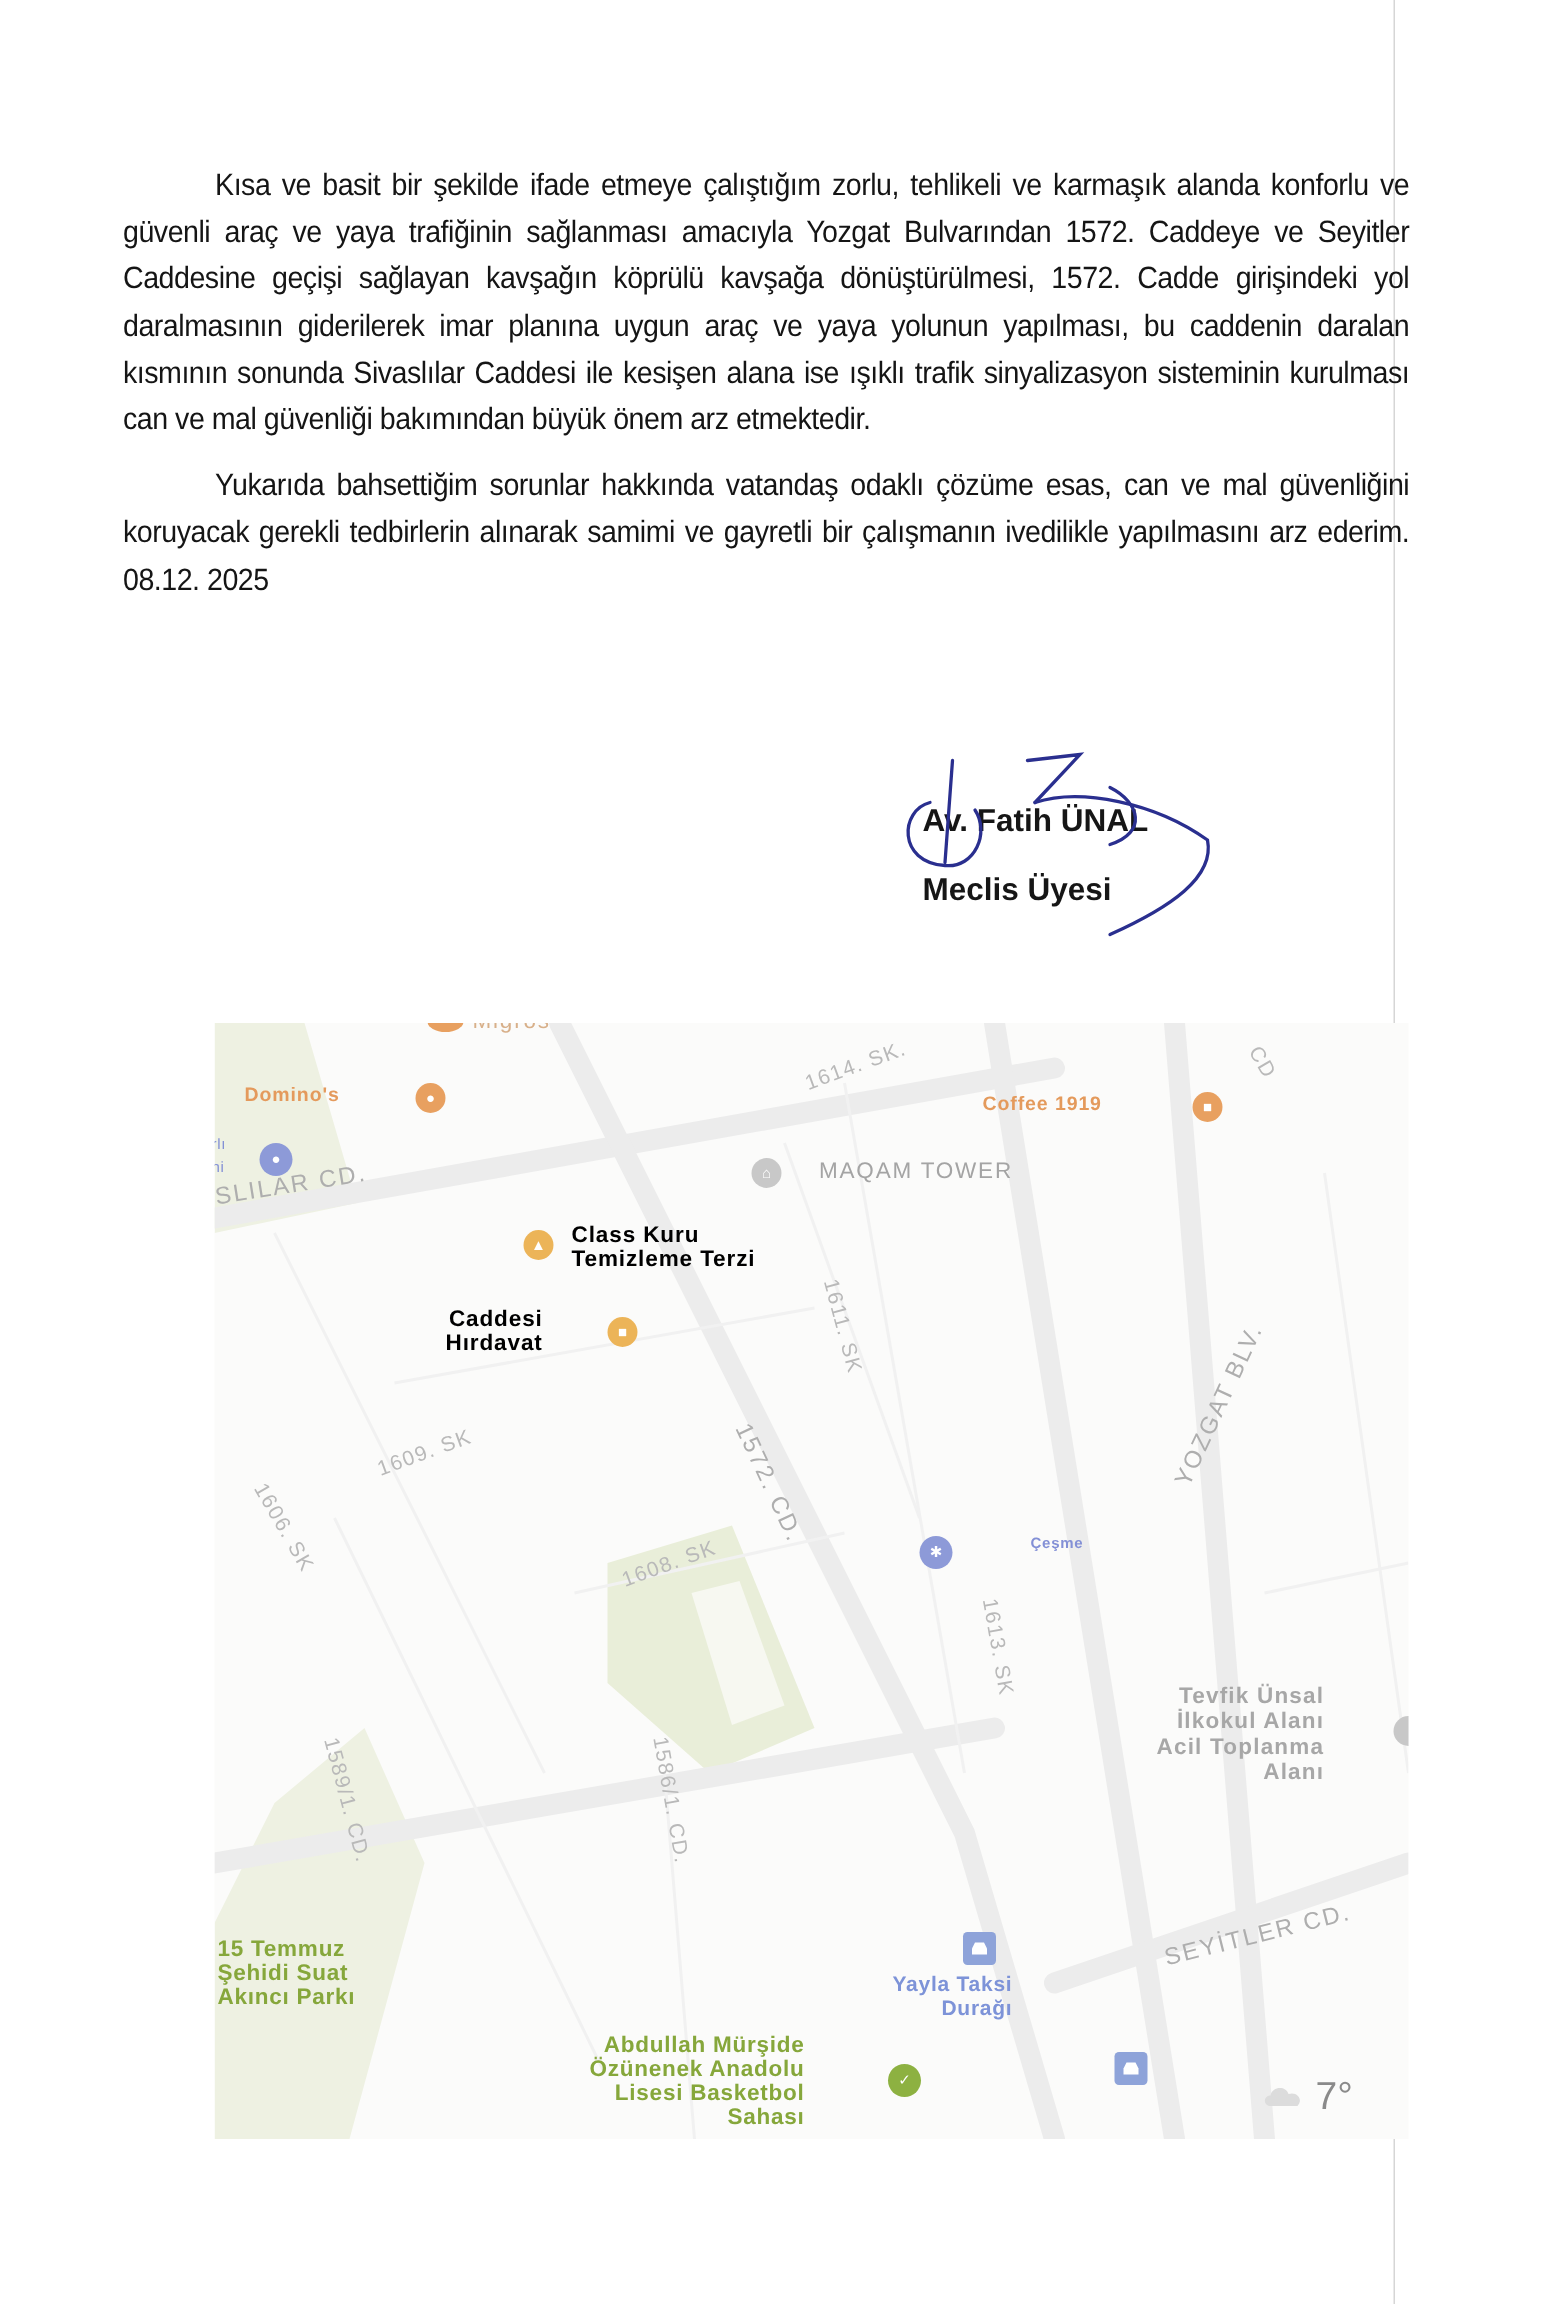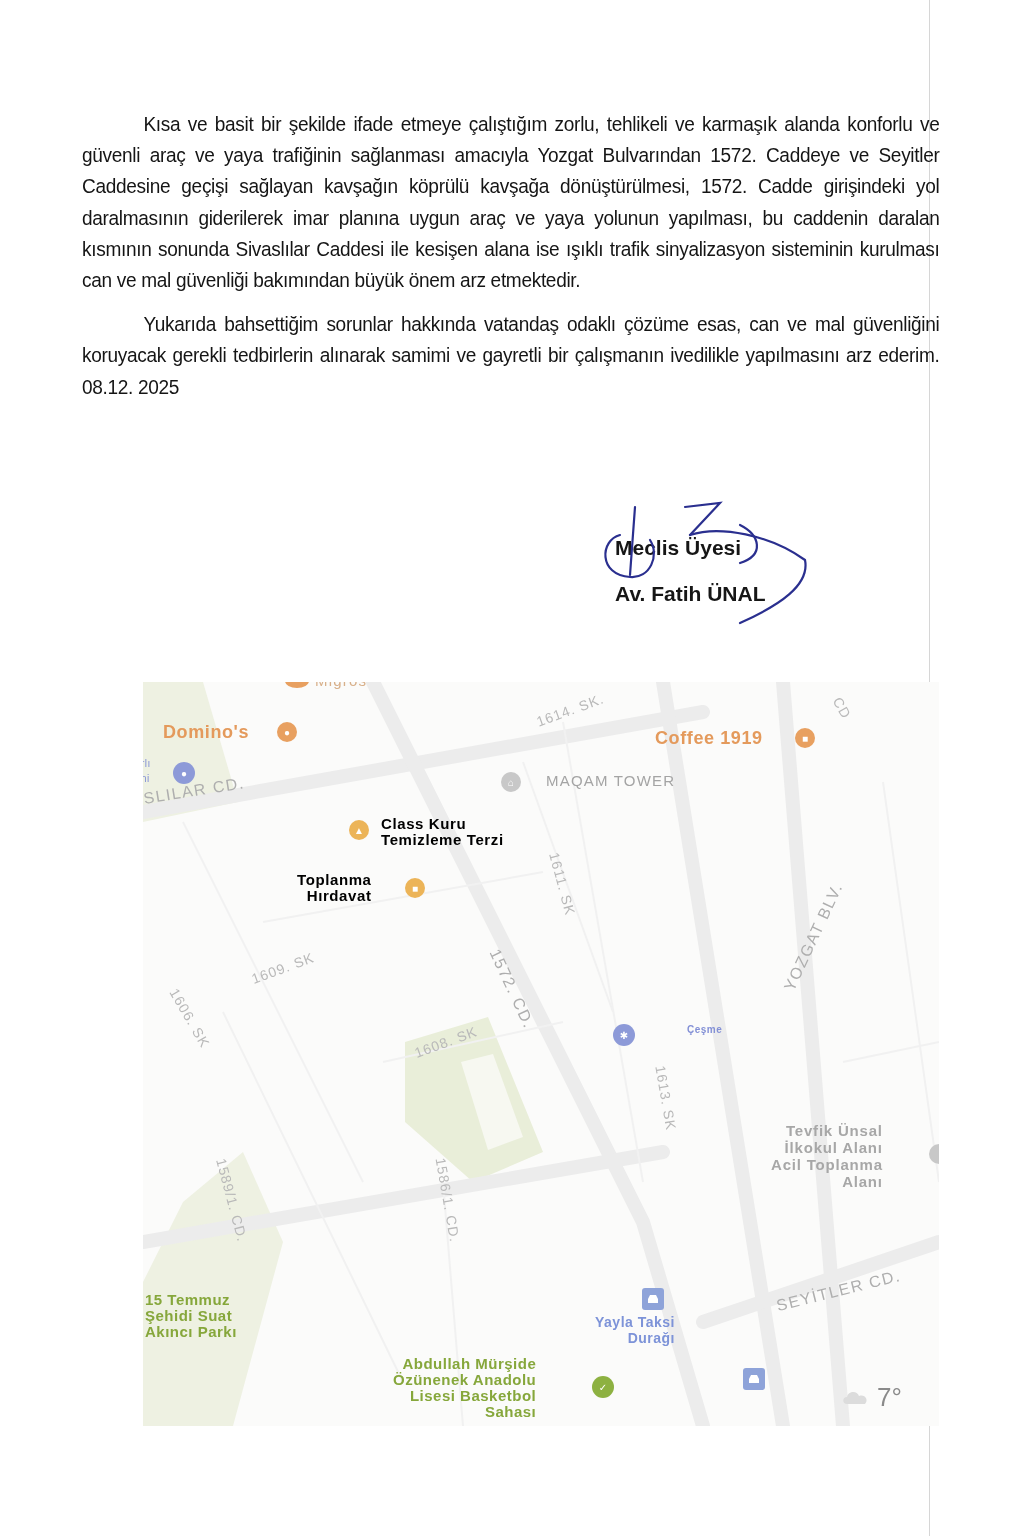--- a/index.html
+++ b/index.html
@@ -29,21 +29,21 @@
   .sig-scribble { position: absolute; left: 590px; top: 495px; width: 240px; height: 140px; pointer-events: none; }
 
   .map {
     position: absolute; left: 143px; top: 682px; width: 796px; height: 744px;
     background: #fbfbfa; overflow: hidden;
   }
   .map svg.roads { position: absolute; left: 0; top: 0; }
   .lbl { position: absolute; white-space: nowrap; font-family: "Liberation Sans", "DejaVu Sans", sans-serif; }
   .street { color: #b9b9b9; font-size: 14px; letter-spacing: 1px; }
   .street.big { font-size: 16px; color: #aeaeae; letter-spacing: 1.5px; }
-  .poi-orange { color: #e49a5c; font-weight: bold; font-size: 18px; letter-spacing: 0.6px; }
+  .poi-orange { color: #e49a5c; font-weight: bold; font-size: 13px; letter-spacing: 0.6px; }
   .poi-yellow { color: #000000; font-weight: bold; font-size: 15px; letter-spacing: 0.6px; line-height: 16px; }
   .poi-gray { color: #a4a4a4; font-size: 15px; letter-spacing: 1.2px; }
   .poi-blue { color: #8390d6; font-weight: bold; font-size: 10px; letter-spacing: 0.5px; }
   .poi-blue2 { color: #7d93d8; font-weight: bold; font-size: 14px; letter-spacing: 0.5px; line-height: 16px; text-align: right; }
   .poi-green { color: #86a73b; font-weight: bold; font-size: 15px; letter-spacing: 0.5px; line-height: 16px; }
   .poi-graytxt { color: #a7a7a7; font-size: 15px; letter-spacing: 0.8px; line-height: 17px; text-align: right; }
   .pin { position: absolute; border-radius: 50%; display: flex; align-items: center; justify-content: center; color: #fff; font-size: 10px; font-weight: bold; }
   .pin.orange { background: #e8a060; width: 20px; height: 20px; }
   .pin.yellow { background: #ecb458; width: 20px; height: 20px; }
   .pin.gray { background: #c8c8c8; width: 20px; height: 20px; }
@@ -56,22 +56,22 @@
 <body>
 
 <div class="page-edge"></div>
 
 <div class="letter">
   <p>Kısa ve basit bir şekilde ifade etmeye çalıştığım zorlu, tehlikeli ve karmaşık alanda konforlu ve güvenli araç ve yaya trafiğinin sağlanması amacıyla Yozgat Bulvarından 1572. Caddeye ve Seyitler Caddesine geçişi sağlayan kavşağın köprülü kavşağa dönüştürülmesi, 1572. Cadde girişindeki yol daralmasının giderilerek imar planına uygun araç ve yaya yolunun yapılması, bu caddenin daralan kısmının sonunda Sivaslılar Caddesi ile kesişen alana ise ışıklı trafik sinyalizasyon sisteminin kurulması can ve mal güvenliği bakımından büyük önem arz etmektedir.</p>
   <p>Yukarıda bahsettiğim sorunlar hakkında vatandaş odaklı çözüme esas, can ve mal güvenliğini koruyacak gerekli tedbirlerin alınarak samimi ve gayretli bir çalışmanın ivedilikle yapılmasını arz ederim. 08.12. 2025</p>
 </div>
 
 <div class="signature">
+  <div>Av. Fatih ÜNAL</div>
   <div>Meclis Üyesi</div>
-  <div>Av. Fatih ÜNAL</div>
 </div>
 <svg class="sig-scribble" viewBox="0 0 240 140">
   <g fill="none" stroke="#2a2f8f" stroke-width="2.2" stroke-linecap="round">
     <path d="M45 12 L40 80"></path>
     <path d="M30 40 C10 45 8 80 40 82 C60 84 70 60 60 45"></path>
     <path d="M95 12 L130 8 L100 40"></path>
     <path d="M100 40 C130 30 180 40 215 65 C220 90 190 110 150 128"></path>
     <path d="M150 30 C170 40 175 60 150 68"></path>
   </g>
 </svg>
@@ -135,21 +135,21 @@
   <div class="pin gray" style="left:358px;top:90px;">⌂</div>
   <div class="lbl poi-gray" style="left:386px;top:90px;margin-left:17px;">MAQAM TOWER</div>
 
   <div class="pin yellow" style="left:206px;top:138px;">▲</div>
   <div class="lbl poi-yellow" style="left:238px;top:134px;">
     <div>Class Kuru</div>
     <div>Temizleme Terzi</div>
   </div>
 
   <div class="lbl poi-yellow" style="left:154px;top:190px;text-align:right;">
-    <div>Toplanma</div>
+    <div>Caddesi</div>
     <div>Hırdavat</div>
   </div>
   <div class="pin yellow" style="left:262px;top:196px;">■</div>
 
   <div class="pin blue" style="left:470px;top:342px;">✱</div>
   <div class="lbl poi-blue" style="left:496px;top:342px;margin-left:48px;">Çeşme</div>
 
   <div class="lbl poi-graytxt" style="left:628px;top:440px;font-weight:bold;">
     <div>Tevfik Ünsal</div>
     <div>İlkokul Alanı</div>

